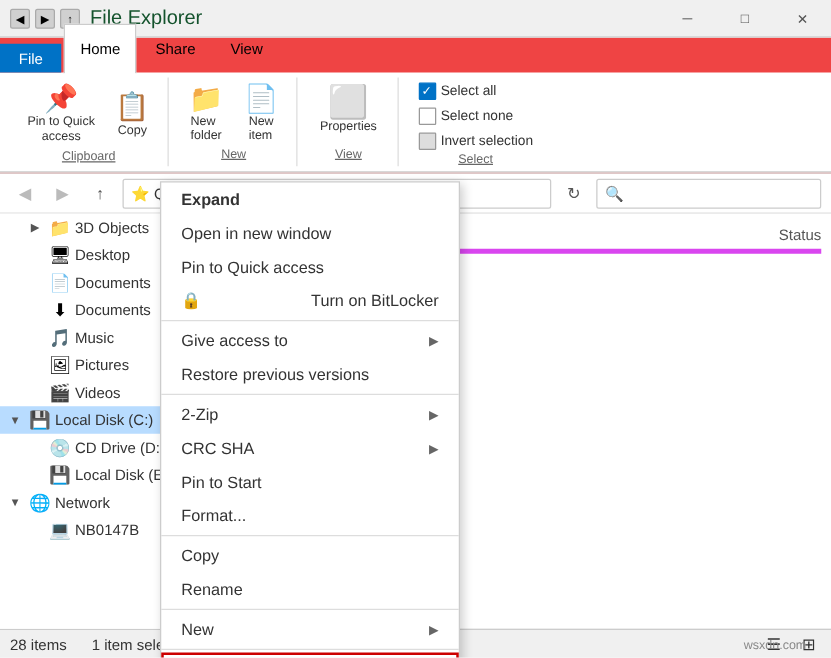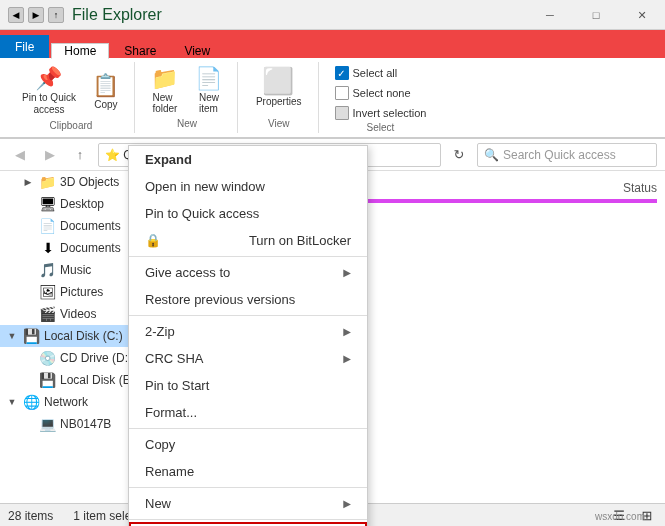--- a/index.html
+++ b/index.html
@@ -25,21 +25,21 @@
     .ribbon {
       background: #ef4444;
       border-bottom: 1px solid #ccc;
     }
     .ribbon-tabs {
       display: flex;
       height: 28px;
       align-items: flex-end;
     }
     .ribbon-tab {
-      padding: 0 12px;
+      padding: 12px 12px;
       font-size: 12px;
       cursor: pointer;
       border: 1px solid transparent;
       border-bottom: none;
       margin-right: 2px;
     }
     .ribbon-tab.active {
       background: white;
       border-color: #ccc;
       border-bottom: 1px solid white;
@@ -63,21 +63,21 @@
     .ribbon-section {
       display: flex;
       flex-direction: column;
       align-items: center;
       padding: 2px 8px;
       border-right: 1px solid #ddd;
       height: 100%;
       justify-content: space-between;
     }
     .ribbon-section:last-child { border-right: none; }
-    .ribbon-section-label { font-size: 10px; color: #666; padding-bottom: 2px; }
+    .ribbon-section-label { font-size: 10px; color: #666; padding-bottom: 2px; text-decoration: underline; }
     .ribbon-buttons { display: flex; gap: 4px; align-items: center; }
     .ribbon-btn {
       display: flex;
       flex-direction: column;
       align-items: center;
       padding: 4px 6px;
       cursor: pointer;
       border-radius: 2px;
       font-size: 10px;
       color: #333;
@@ -326,21 +326,20 @@
 <div class="nav-bar">
   <div class="nav-btn disabled">◀</div>
   <div class="nav-btn disabled">▶</div>
   <div class="nav-btn">↑</div>
   <div class="address-bar">
     <span style="color:#333;">⭐ Quick access</span>
   </div>
   <div class="nav-btn refresh-btn">↻</div>
   <div class="search-bar">
     <span>🔍</span>
-    <span>Search Quick access</span>
   </div>
 </div>
 
 <div class="main-area">
 
   <div class="sidebar">
     <div class="sidebar-item sidebar-indent1">
       <span class="sidebar-expand">▶</span>
       <span class="sidebar-icon">📁</span>
       <span class="sidebar-label">3D Objects</span>

